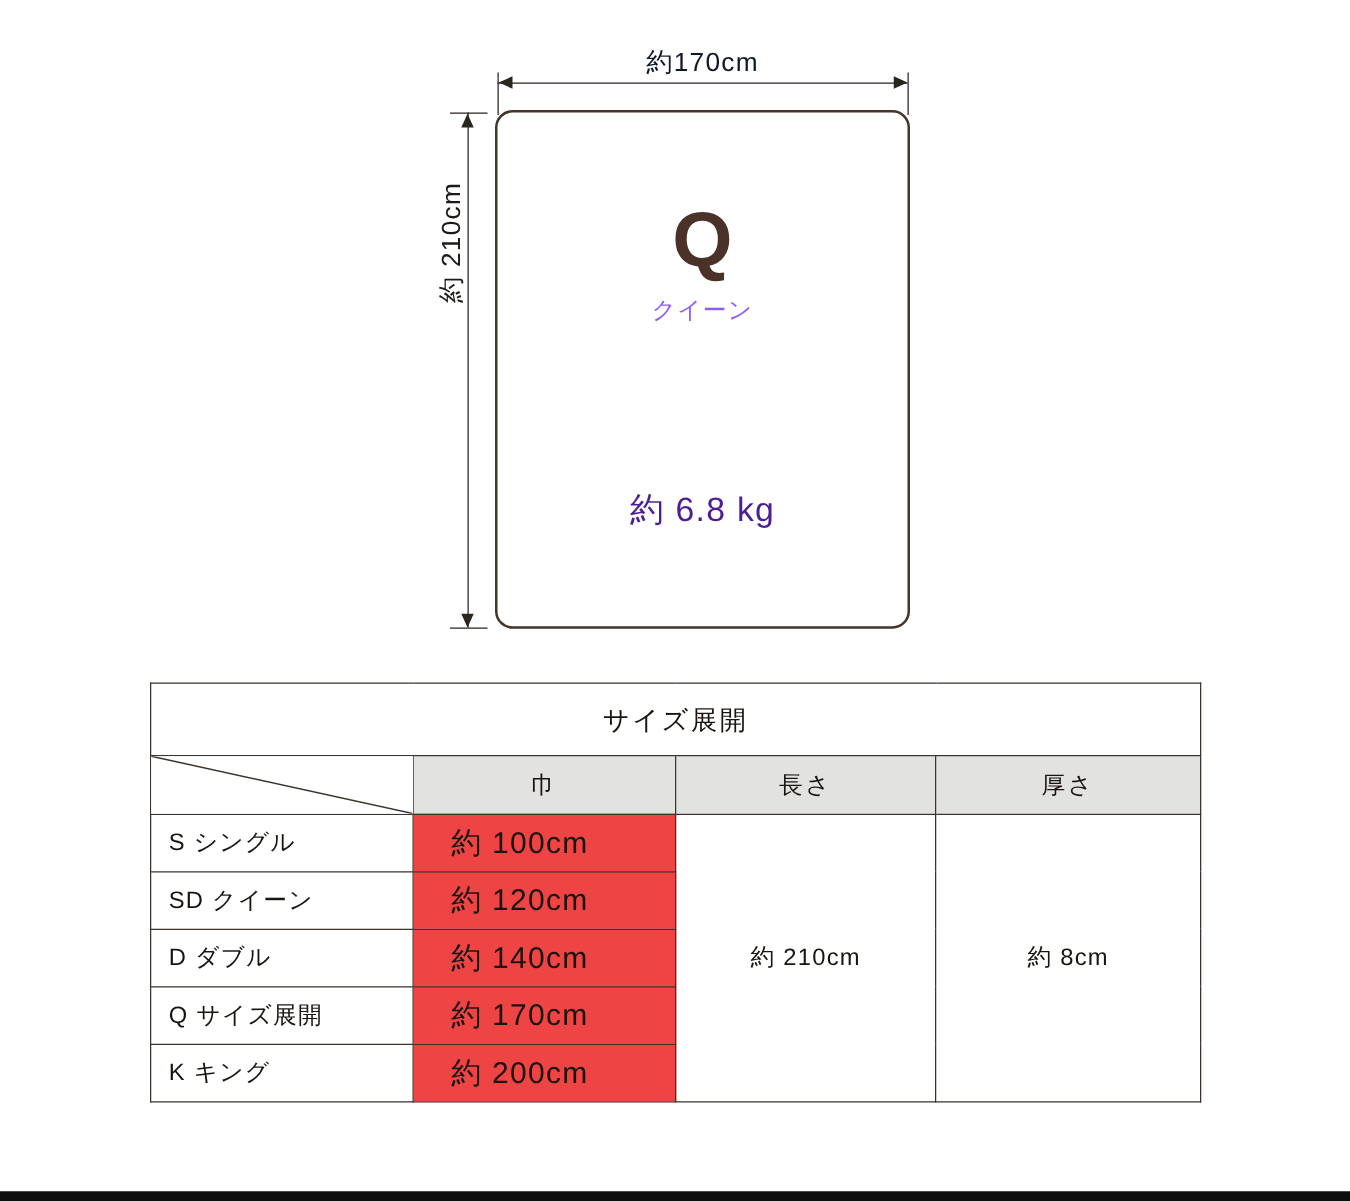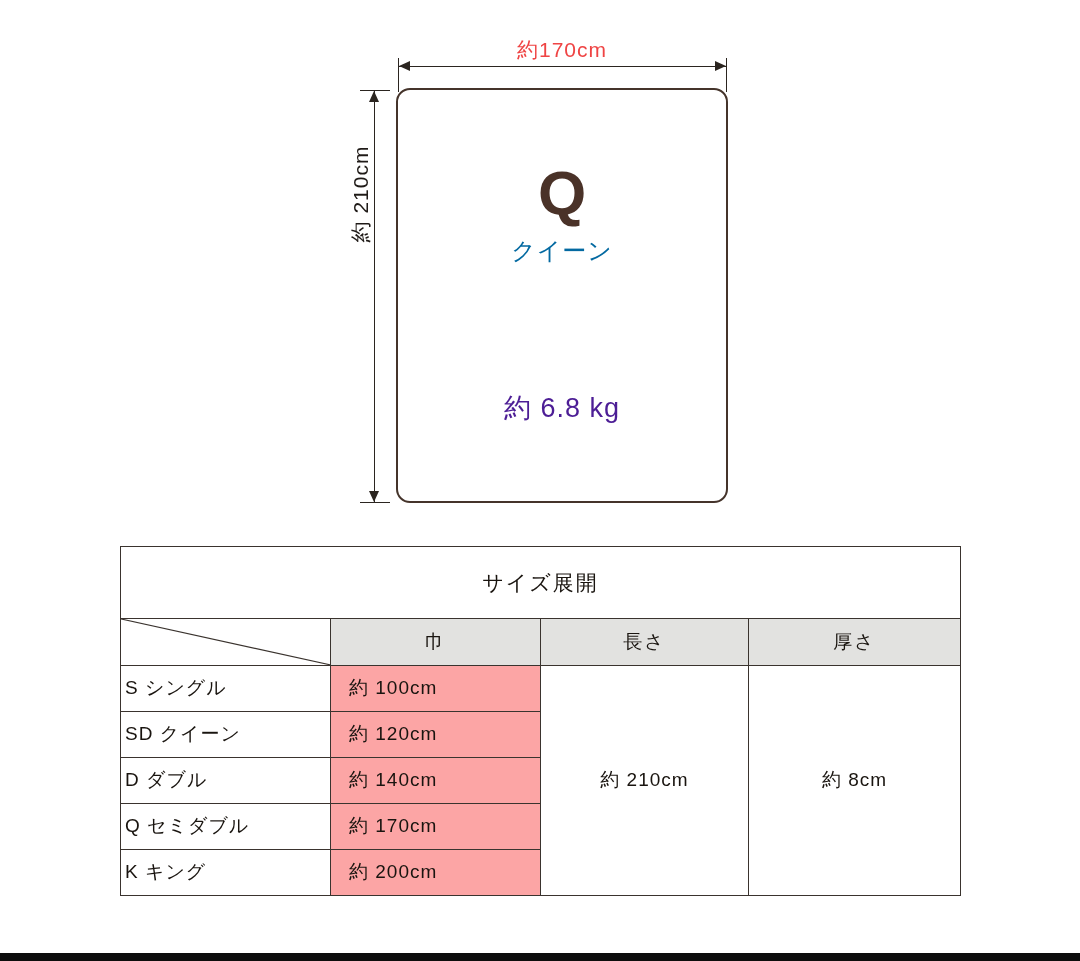--- a/index.html
+++ b/index.html
@@ -65,22 +65,22 @@
     color: #4a3228;
     line-height: 1;
     letter-spacing: 0px;
   }
   .mattress-subtitle {
     position: absolute;
     left: 0;
     top: 145px;
     width: 100%;
     text-align: center;
-    font-size: 24px;
-    color: #0369a1;
+    font-size: 19px;
+    color: #8b5cf6;
     letter-spacing: 1px;
   }
   .mattress-weight {
     position: absolute;
     left: 0;
     top: 300px;
     width: 100%;
     text-align: center;
     font-size: 27px;
     color: #4c1d95;
@@ -130,21 +130,21 @@
     border-bottom: 5px solid transparent;
     border-left: 11px solid #2b2520;
   }
   .dim-width-label {
     position: absolute;
     left: 398px;
     top: 36px;
     width: 328px;
     text-align: center;
     font-size: 21px;
-    color: #ef4444;
+    color: #0f172a;
     letter-spacing: 1px;
   }
 
   
   .dim-height-line {
     position: absolute;
     left: 374px;
     top: 90px;
     width: 1px;
     height: 412px;
@@ -207,21 +207,21 @@
     border-collapse: collapse;
     table-layout: fixed;
   }
   .size-table td, .size-table th {
     border: 1px solid #3a332e;
     font-weight: normal;
     color: #19140f;
     box-sizing: border-box;
   }
   .tbl-title {
-    height: 72px;
+    height: 58px;
     text-align: center;
     font-size: 21px;
     letter-spacing: 2px;
     background: #ffffff;
   }
   .tbl-head-cell {
     height: 46px;
     text-align: center;
     font-size: 19px;
     background: #e2e2e0;
@@ -232,31 +232,31 @@
     padding: 0;
     position: relative;
   }
   .corner-cell svg {
     display: block;
     width: 100%;
     height: 100%;
   }
   .row-label {
     height: 46px;
-    padding-left: 4px;
+    padding-left: 14px;
     font-size: 19px;
     letter-spacing: 1px;
     background: #ffffff;
   }
   .row-value {
     height: 46px;
-    padding-left: 18px;
-    font-size: 19px;
-    letter-spacing: 1px;
-    background: #fca5a5;
+    padding-left: 30px;
+    font-size: 24px;
+    letter-spacing: 1px;
+    background: #ef4444;
   }
   .merged-cell {
     text-align: center;
     font-size: 19px;
     letter-spacing: 1px;
     background: #ffffff;
     vertical-align: middle;
   }
 </style>
 </head>
@@ -319,21 +319,21 @@
       </tr>
       <tr>
         <td class="row-label">SD クイーン</td>
         <td class="row-value">約 120cm</td>
       </tr>
       <tr>
         <td class="row-label">D ダブル</td>
         <td class="row-value">約 140cm</td>
       </tr>
       <tr>
-        <td class="row-label">Q セミダブル</td>
+        <td class="row-label">Q サイズ展開</td>
         <td class="row-value">約 170cm</td>
       </tr>
       <tr>
         <td class="row-label">K キング</td>
         <td class="row-value">約 200cm</td>
       </tr>
     </tbody>
   </table>
 
   <div class="edge-band-bottom"></div>

